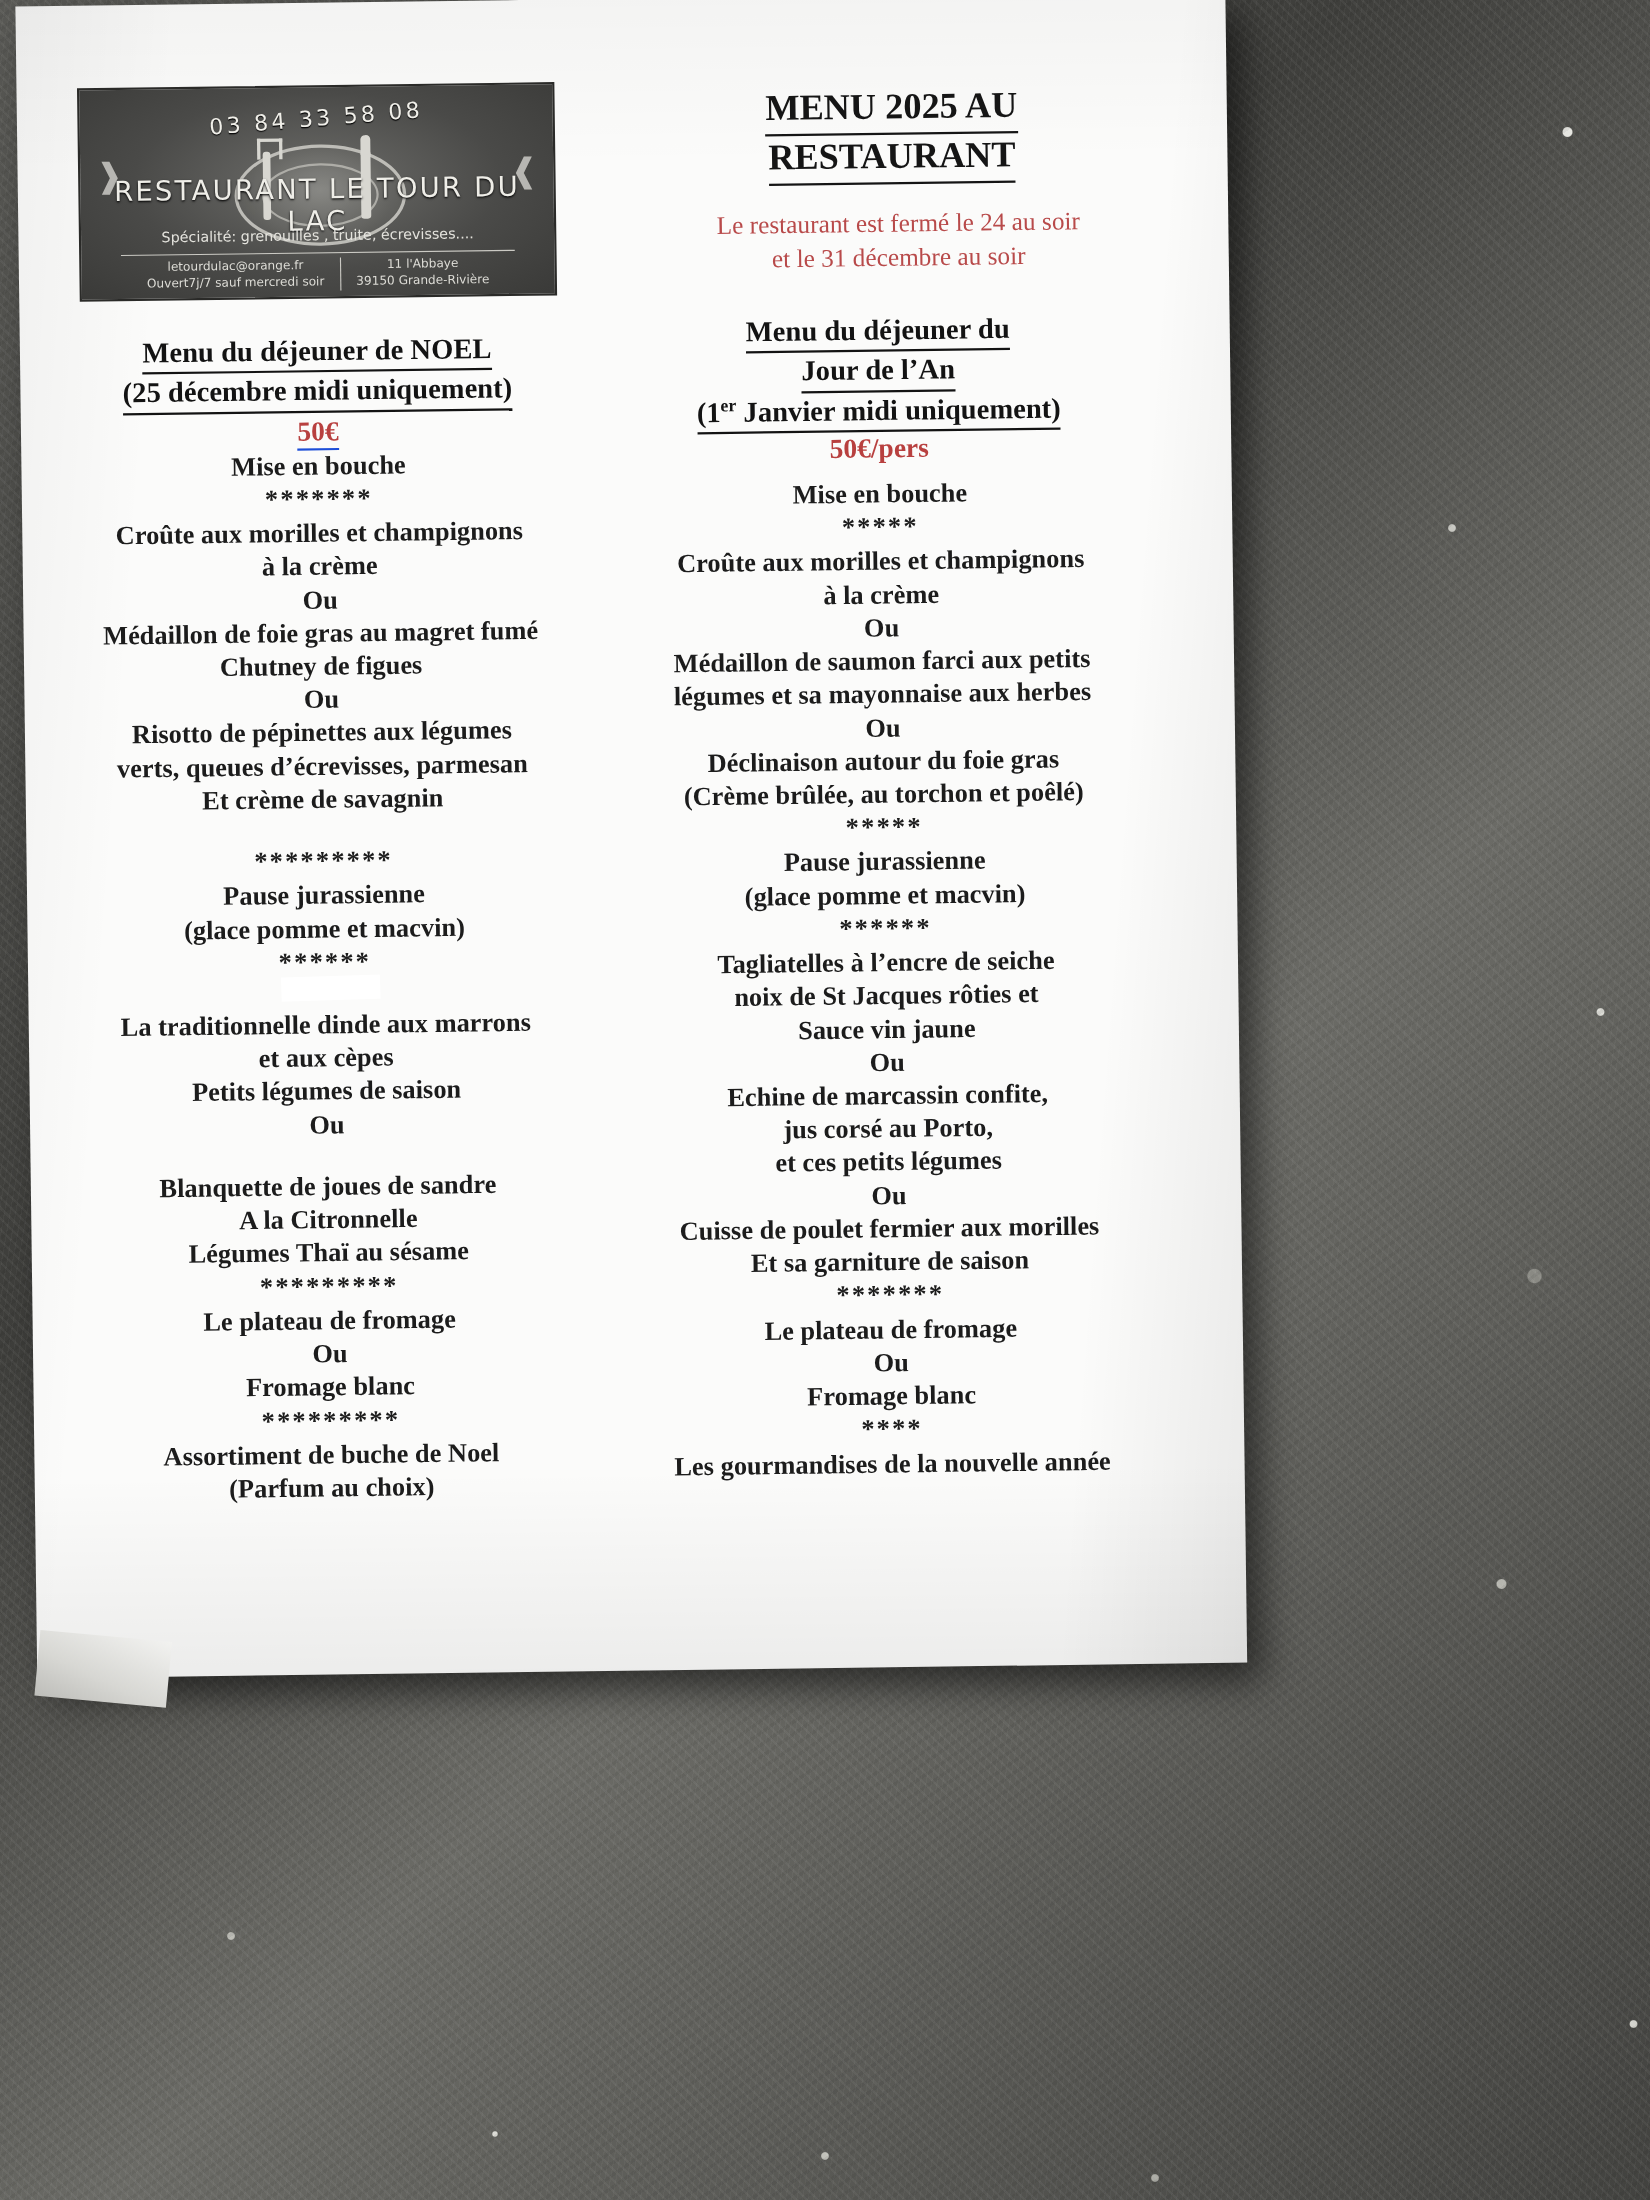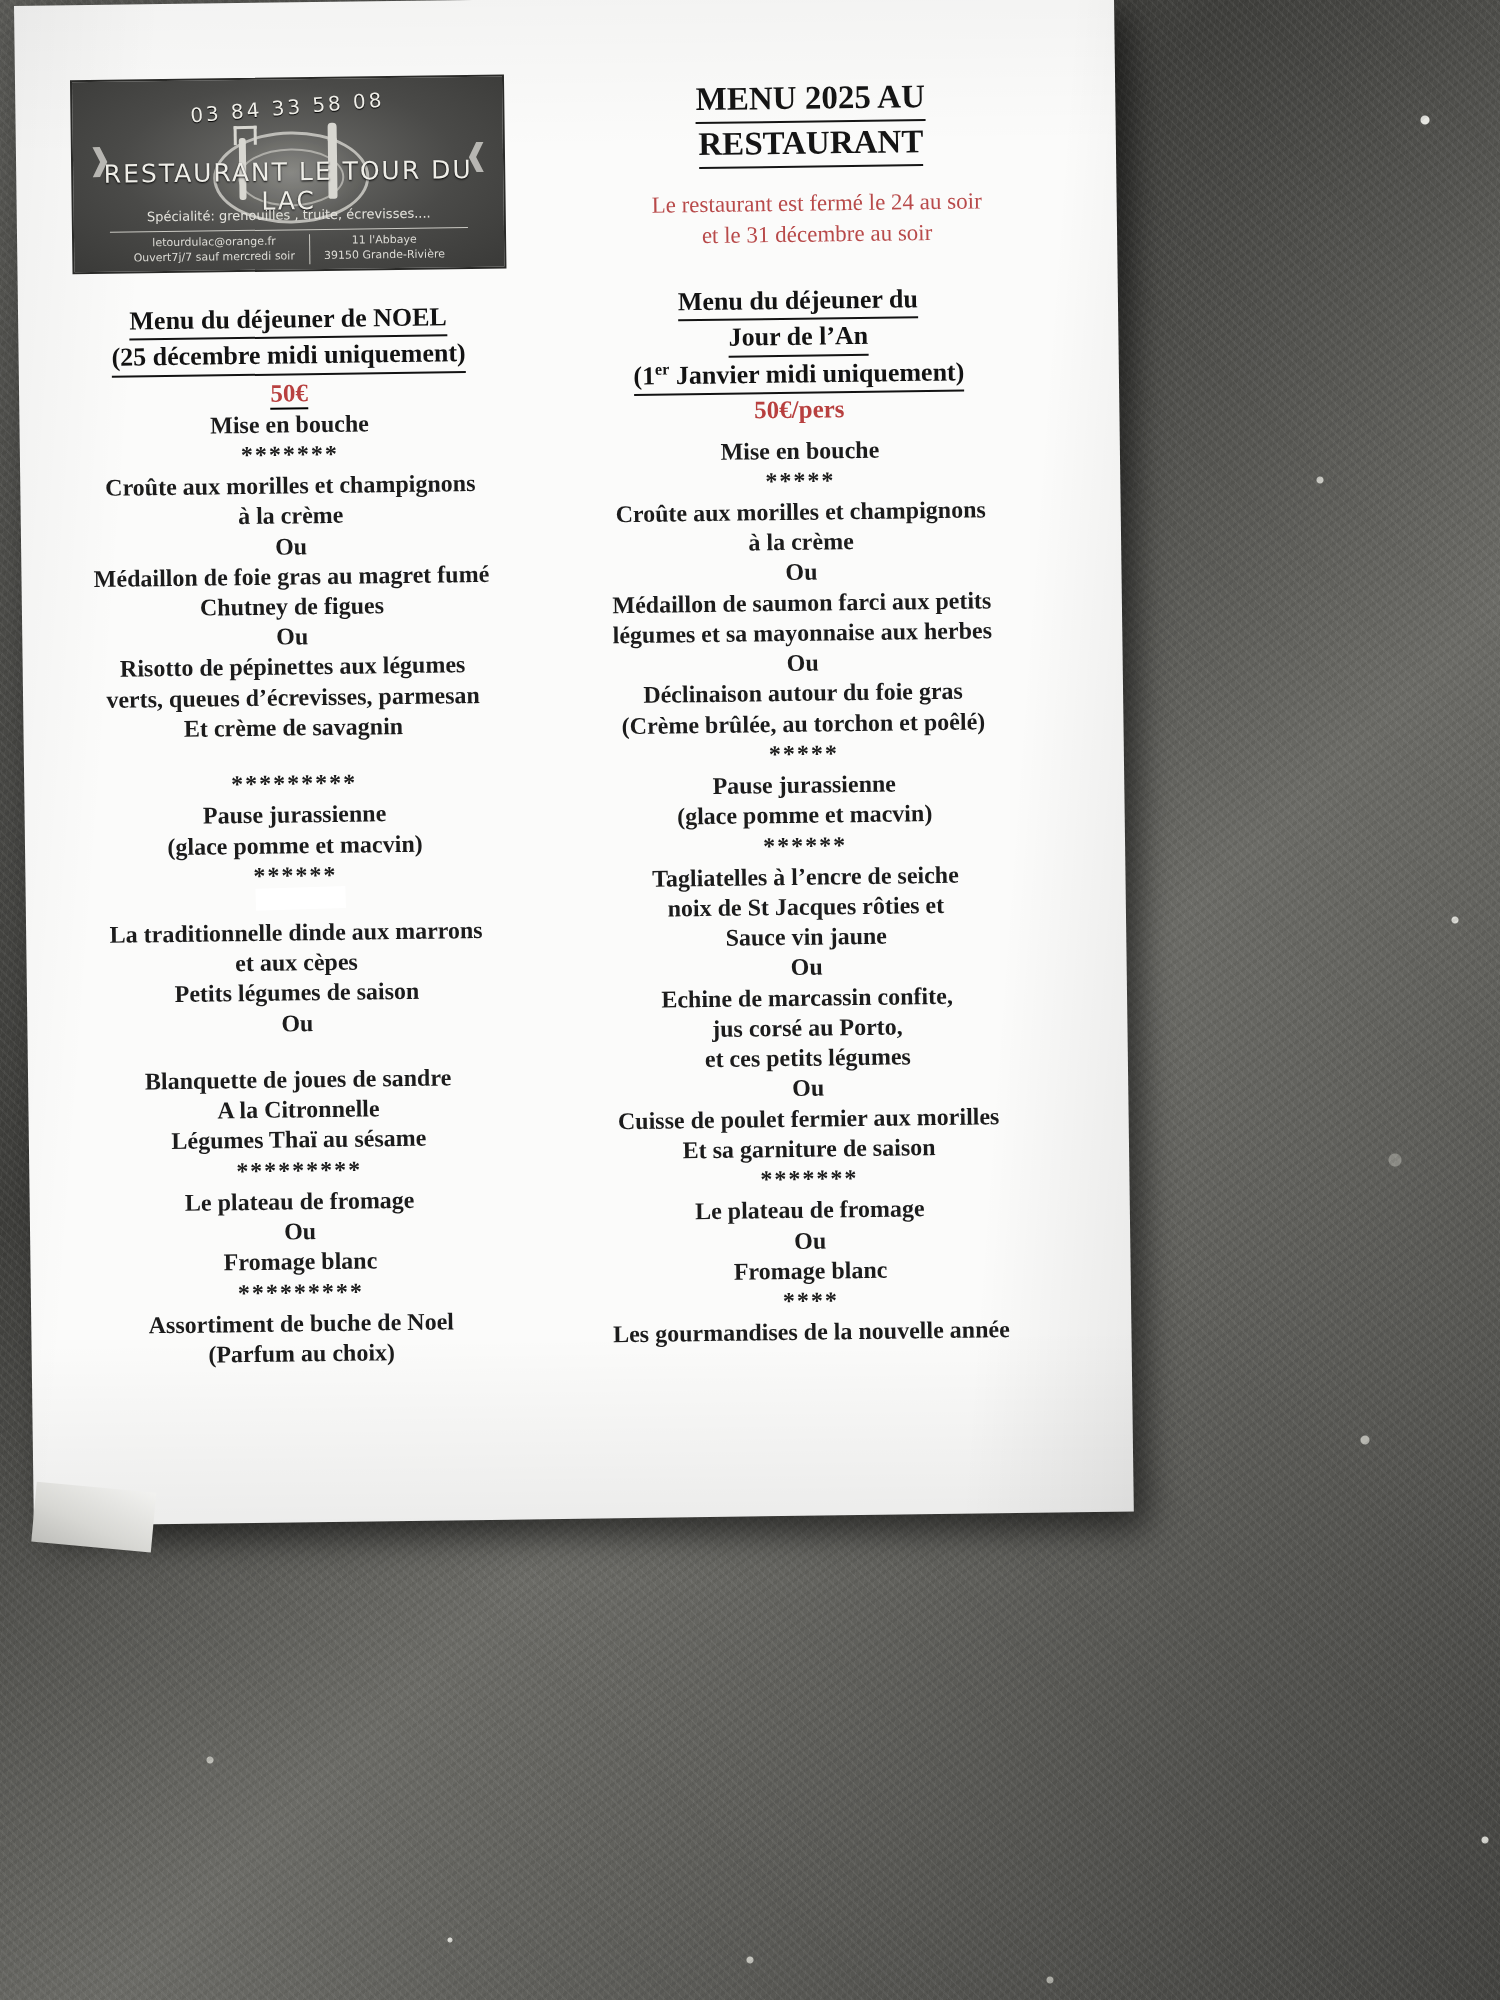--- a/index.html
+++ b/index.html
@@ -246,21 +246,21 @@
     border-bottom: 2px solid #131313;
   }
   .price {
     font-weight: bold;
     font-size: 25px;
     color: #b8403f;
     margin-top: 2px;
   }
   .price.underlined {
     display: inline-block;
-    border-bottom: 2px solid #000000;
+    border-bottom: 2px solid #1d4ed8;
   }
   .line {
     font-weight: bold;
     font-size: 24px;
     line-height: 1.26;
     color: #1c1c1c;
   }
   .stars {
     font-weight: bold;
     font-size: 24px;

